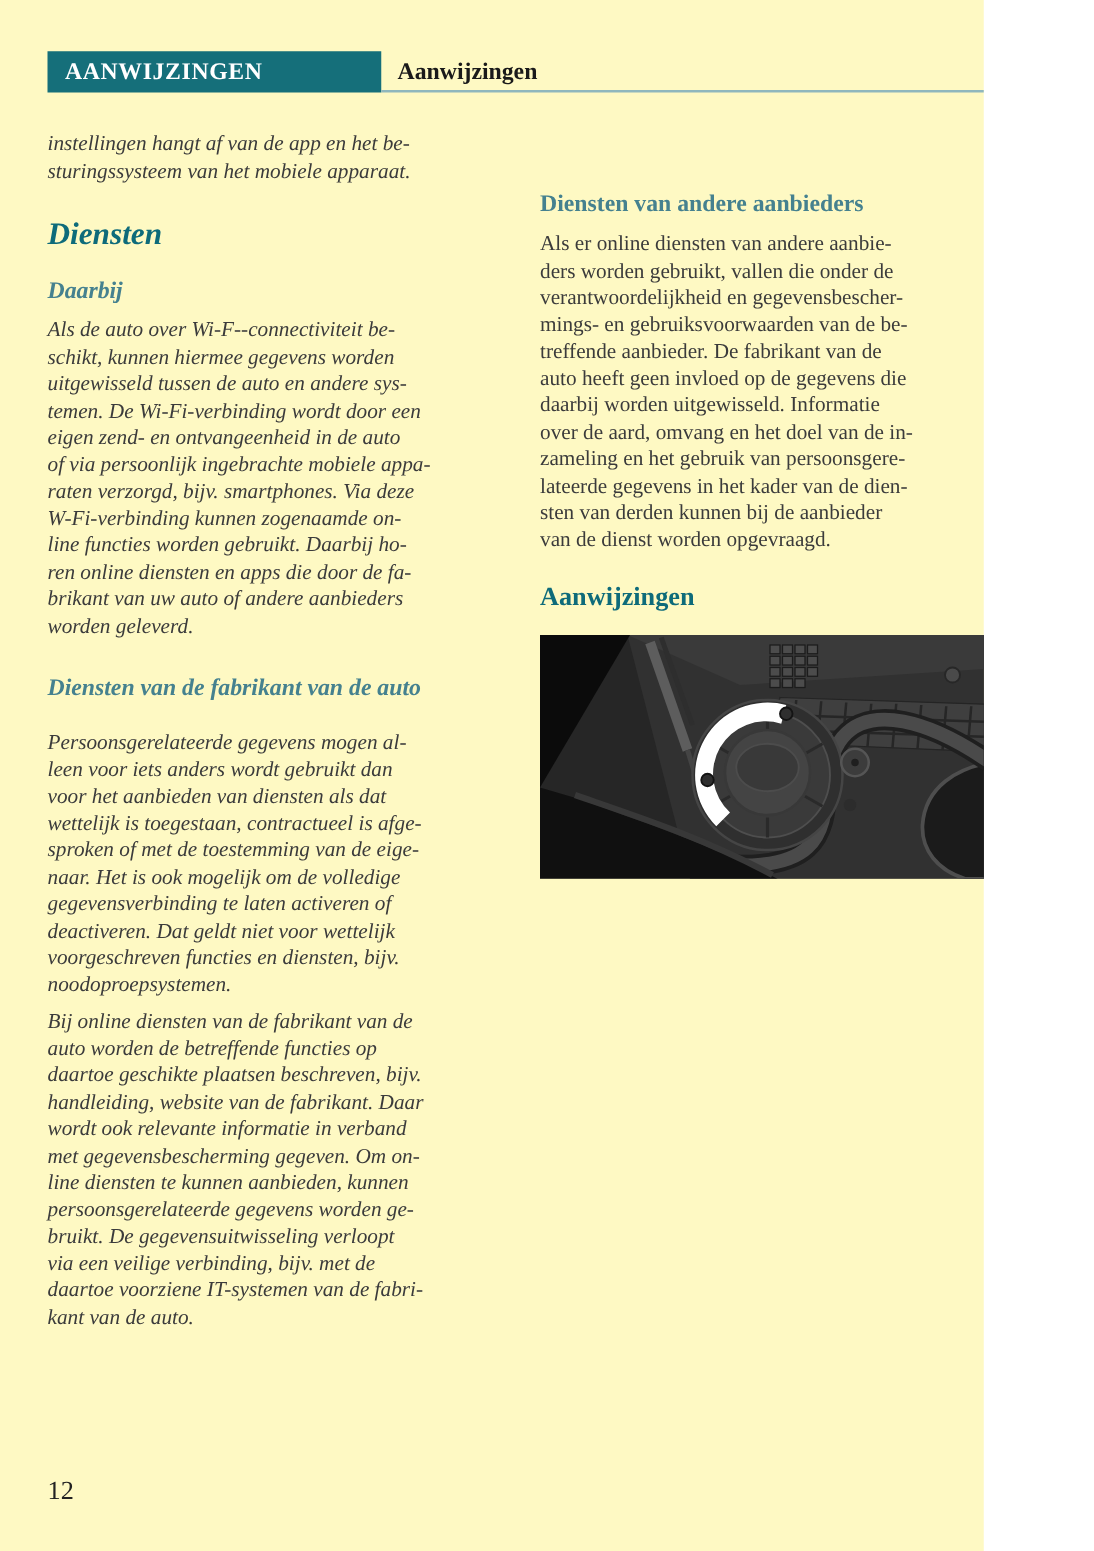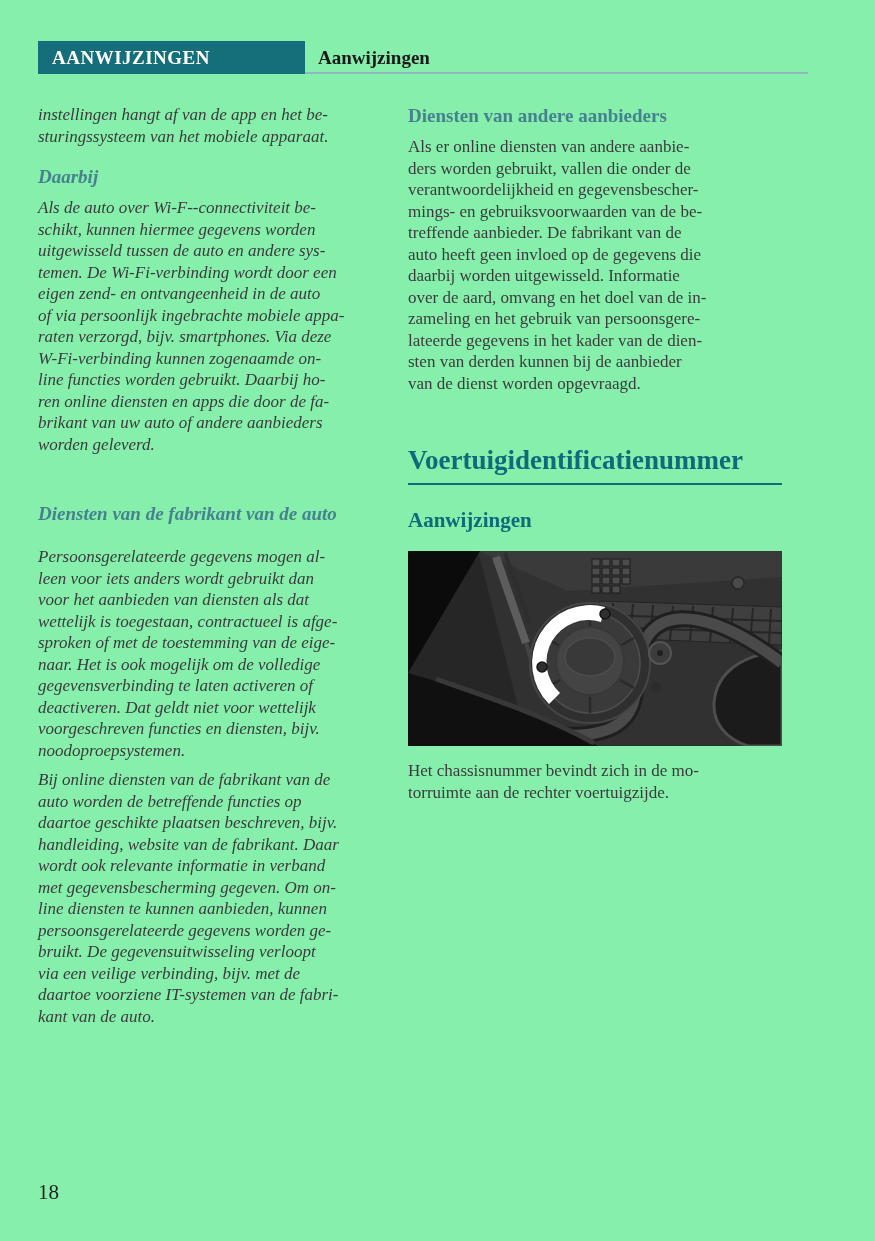--- a/index.html
+++ b/index.html
@@ -1,21 +1,21 @@
 <!DOCTYPE html>
 <html><head>
 <meta charset="utf-8">
 <style>
   * { margin: 0; padding: 0; box-sizing: border-box; }
   html, body { background: #ffffff; }
   .page {
     position: relative;
-    width: 875px;
+    width: 787px;
     height: 1241px;
-    background: #86efac;
+    background: #fef9c3;
     font-family: "Liberation Serif", "DejaVu Serif", serif;
     color: #3b3b3b;
     overflow: hidden;
   }
 
   
   .chapter-box {
     position: absolute;
     left: 38px; top: 41px;
     width: 267px; height: 33px;
@@ -37,21 +37,21 @@
   .header-rule {
     position: absolute;
     left: 305px; top: 72px;
     width: 503px; height: 2px;
     background: #8fb7bd;
   }
 
   
   .col { position: absolute; top: 104px; }
   .col-left  { left: 38px;  width: 372px; font-style: italic; }
-  .col-right { left: 408px; width: 374px; }
+  .col-right { left: 432px; width: 374px; margin-top: 48px; }
 
   .body-para {
     font-size: 17px;
     line-height: 21.5px;
     white-space: pre-line;
     color: #3b3b3b;
   }
 
   .h2-teal {
     margin-top: 26px;
@@ -60,21 +60,21 @@
     font-weight: bold;
     color: #0e6b7a;
   }
   .h3-teal {
     font-size: 19px;
     line-height: 24px;
     font-weight: bold;
     color: #45818f;
   }
   .mt-18 { margin-top: 18px; }
-  .mt-30 { margin-top: 47px; }
+  .mt-30 { margin-top: 28px; }
   .mt-8  { margin-top: 8px; }
   .mt-20 { margin-top: 20px; }
 
   .h1-chapter {
     margin-top: 50px;
     font-size: 27px;
     line-height: 32px;
     font-weight: bold;
     color: #0e6b7a;
     padding-bottom: 7px;
@@ -113,20 +113,21 @@
   <div class="chapter-box">
     <span>AANWIJZINGEN</span>
   </div>
   <div class="header-title">Aanwijzingen</div>
   <div class="header-rule"></div>
 
   <div class="col col-left">
     <div class="body-para">instellingen hangt af van de app en het be-
 sturingssysteem van het mobiele apparaat.</div>
 
+    <div class="h2-teal">Diensten</div>
 
     <div class="h3-teal mt-18">Daarbij</div>
     <div class="body-para mt-8">Als de auto over Wi-F--connectiviteit be-
 schikt, kunnen hiermee gegevens worden
 uitgewisseld tussen de auto en andere sys-
 temen. De Wi-Fi-verbinding wordt door een
 eigen zend- en ontvangeenheid in de auto
 of via persoonlijk ingebrachte mobiele appa-
 raten verzorgd, bijv. smartphones. Via deze
 W-Fi-verbinding kunnen zogenaamde on-
@@ -168,21 +169,20 @@
 mings- en gebruiksvoorwaarden van de be-
 treffende aanbieder. De fabrikant van de
 auto heeft geen invloed op de gegevens die
 daarbij worden uitgewisseld. Informatie
 over de aard, omvang en het doel van de in-
 zameling en het gebruik van persoonsgere-
 lateerde gegevens in het kader van de dien-
 sten van derden kunnen bij de aanbieder
 van de dienst worden opgevraagd.</div>
 
-    <div class="h1-chapter">Voertuigidentificatienummer</div>
 
     <div class="h2-sub">Aanwijzingen</div>
 
     <div class="figure">
       <svg width="374" height="195" viewBox="0 0 374 195" xmlns="http://www.w3.org/2000/svg">
 
         <rect x="0" y="0" width="374" height="195" fill="#262626"></rect>
         <path d="M70,0 L374,0 L374,195 L120,195 Z" fill="#313131"></path>
         <polygon points="70,0 374,0 374,26 160,40" fill="#3a3a3a"></polygon>
 
@@ -250,19 +250,17 @@
         <circle cx="252" cy="102" r="11" fill="#3c3c3c" stroke="#555555" stroke-width="2"></circle>
         <circle cx="252" cy="102" r="3" fill="#1f1f1f"></circle>
         <circle cx="330" cy="32" r="6" fill="#4a4a4a" stroke="#272727" stroke-width="1.5"></circle>
         <circle cx="248" cy="136" r="5" fill="#2c2c2c"></circle>
 
         <path d="M0,122 L34,132 C82,150 128,164 190,195 L0,195 Z" fill="#101010"></path>
         <path d="M28,128 C80,146 130,162 186,192" fill="none" stroke="#383838" stroke-width="5"></path>
       </svg>
     </div>
 
-    <div class="body-para caption">Het chassisnummer bevindt zich in de mo-
-torruimte aan de rechter voertuigzijde.</div>
   </div>
 
-  <div class="page-number">18</div>
+  <div class="page-number">12</div>
 
 </div>
 
 </body></html>

